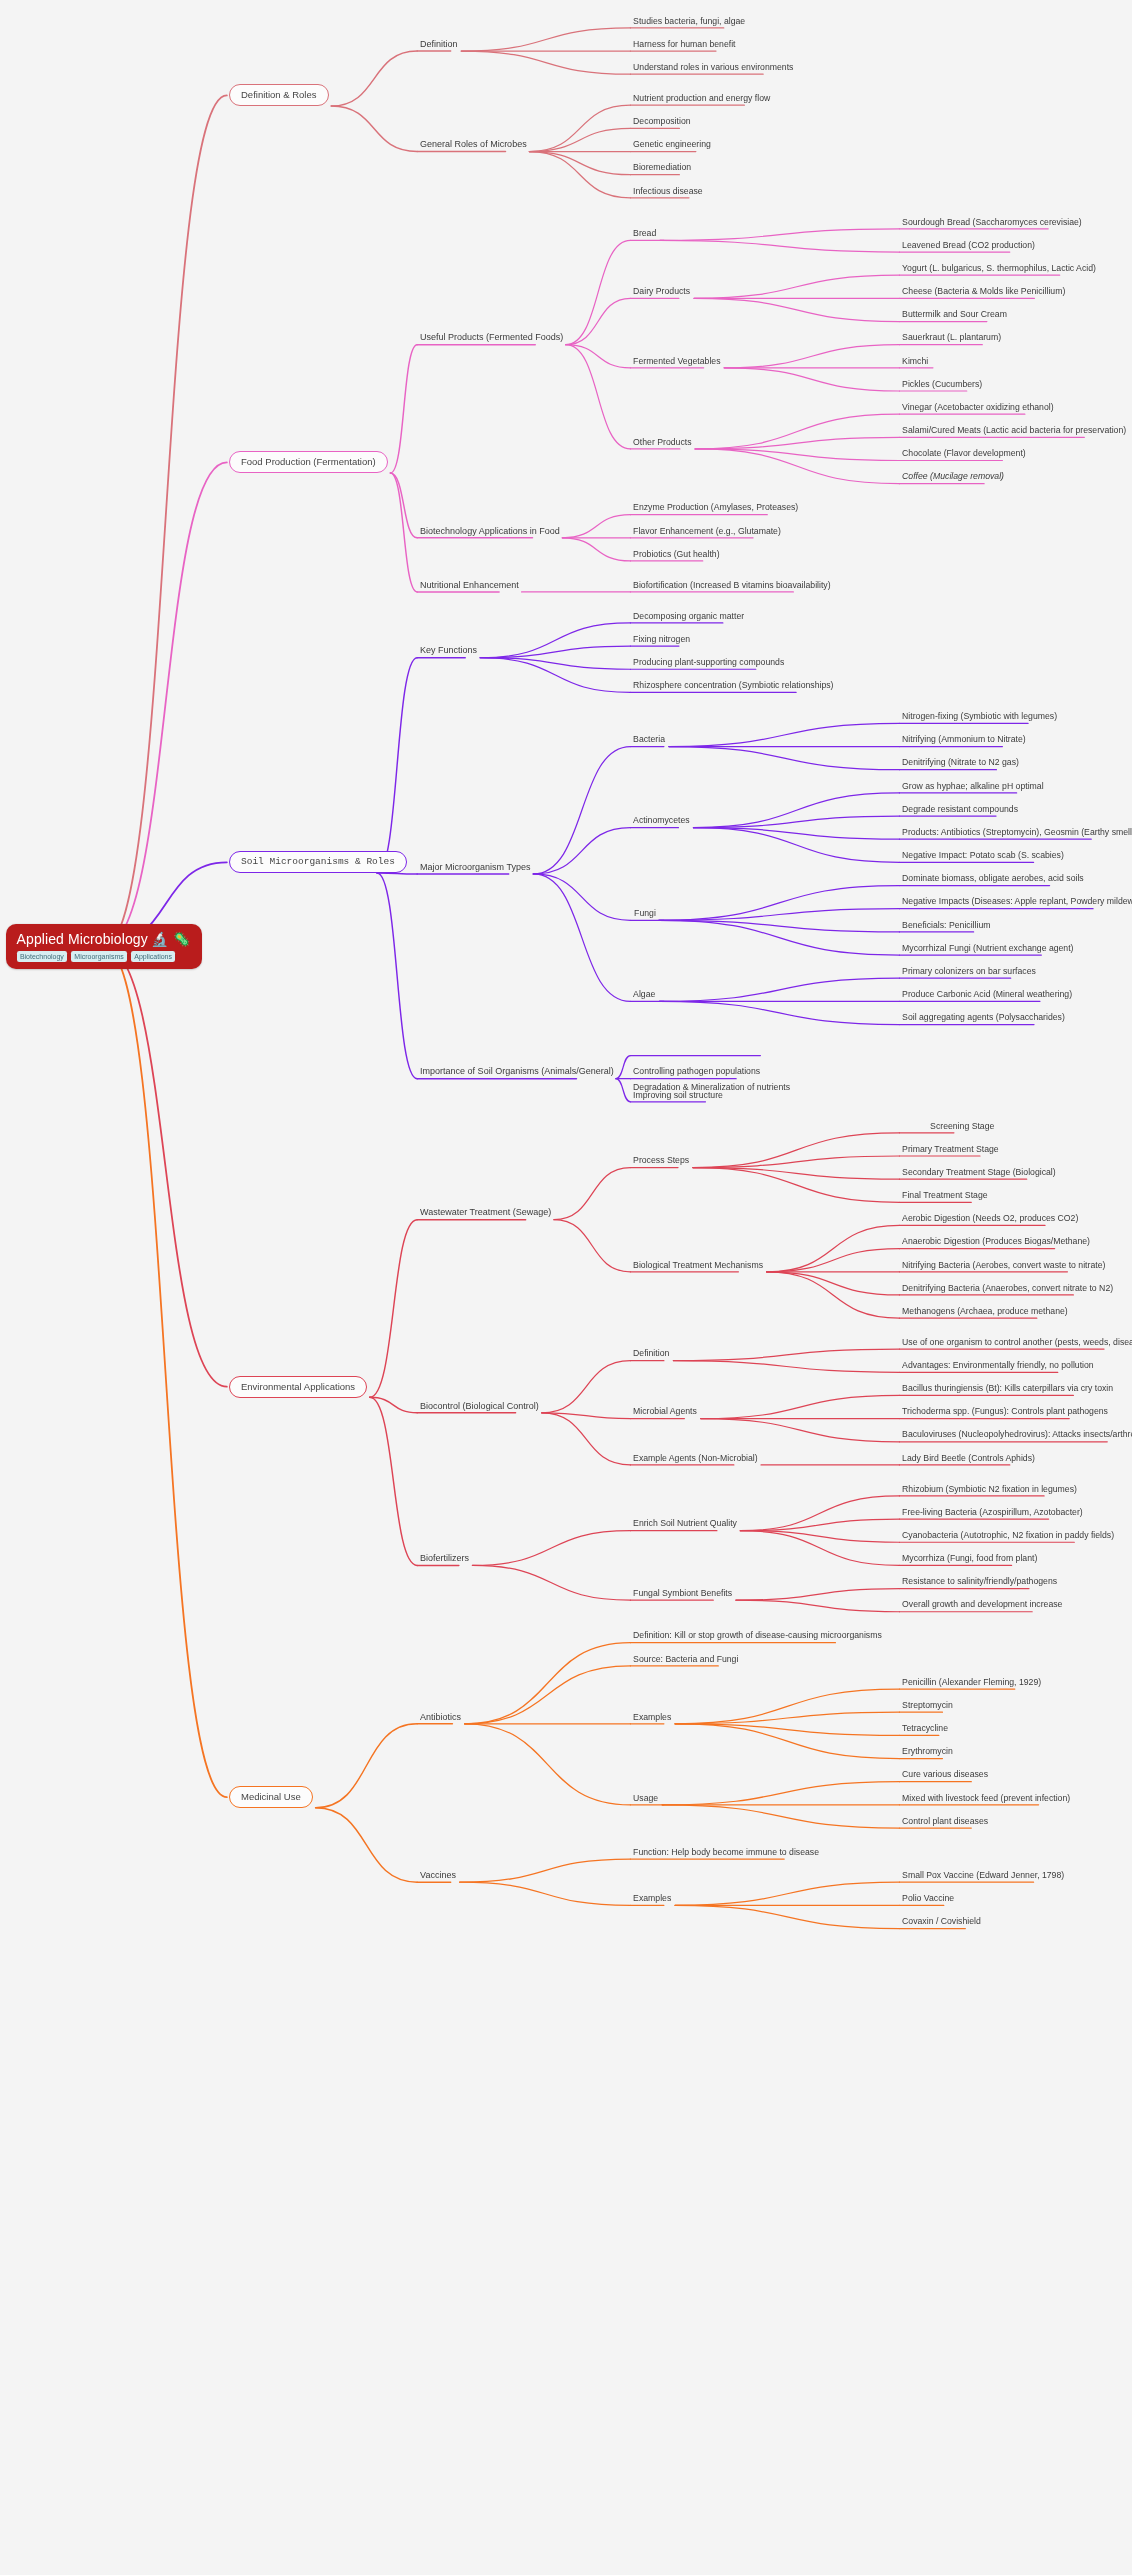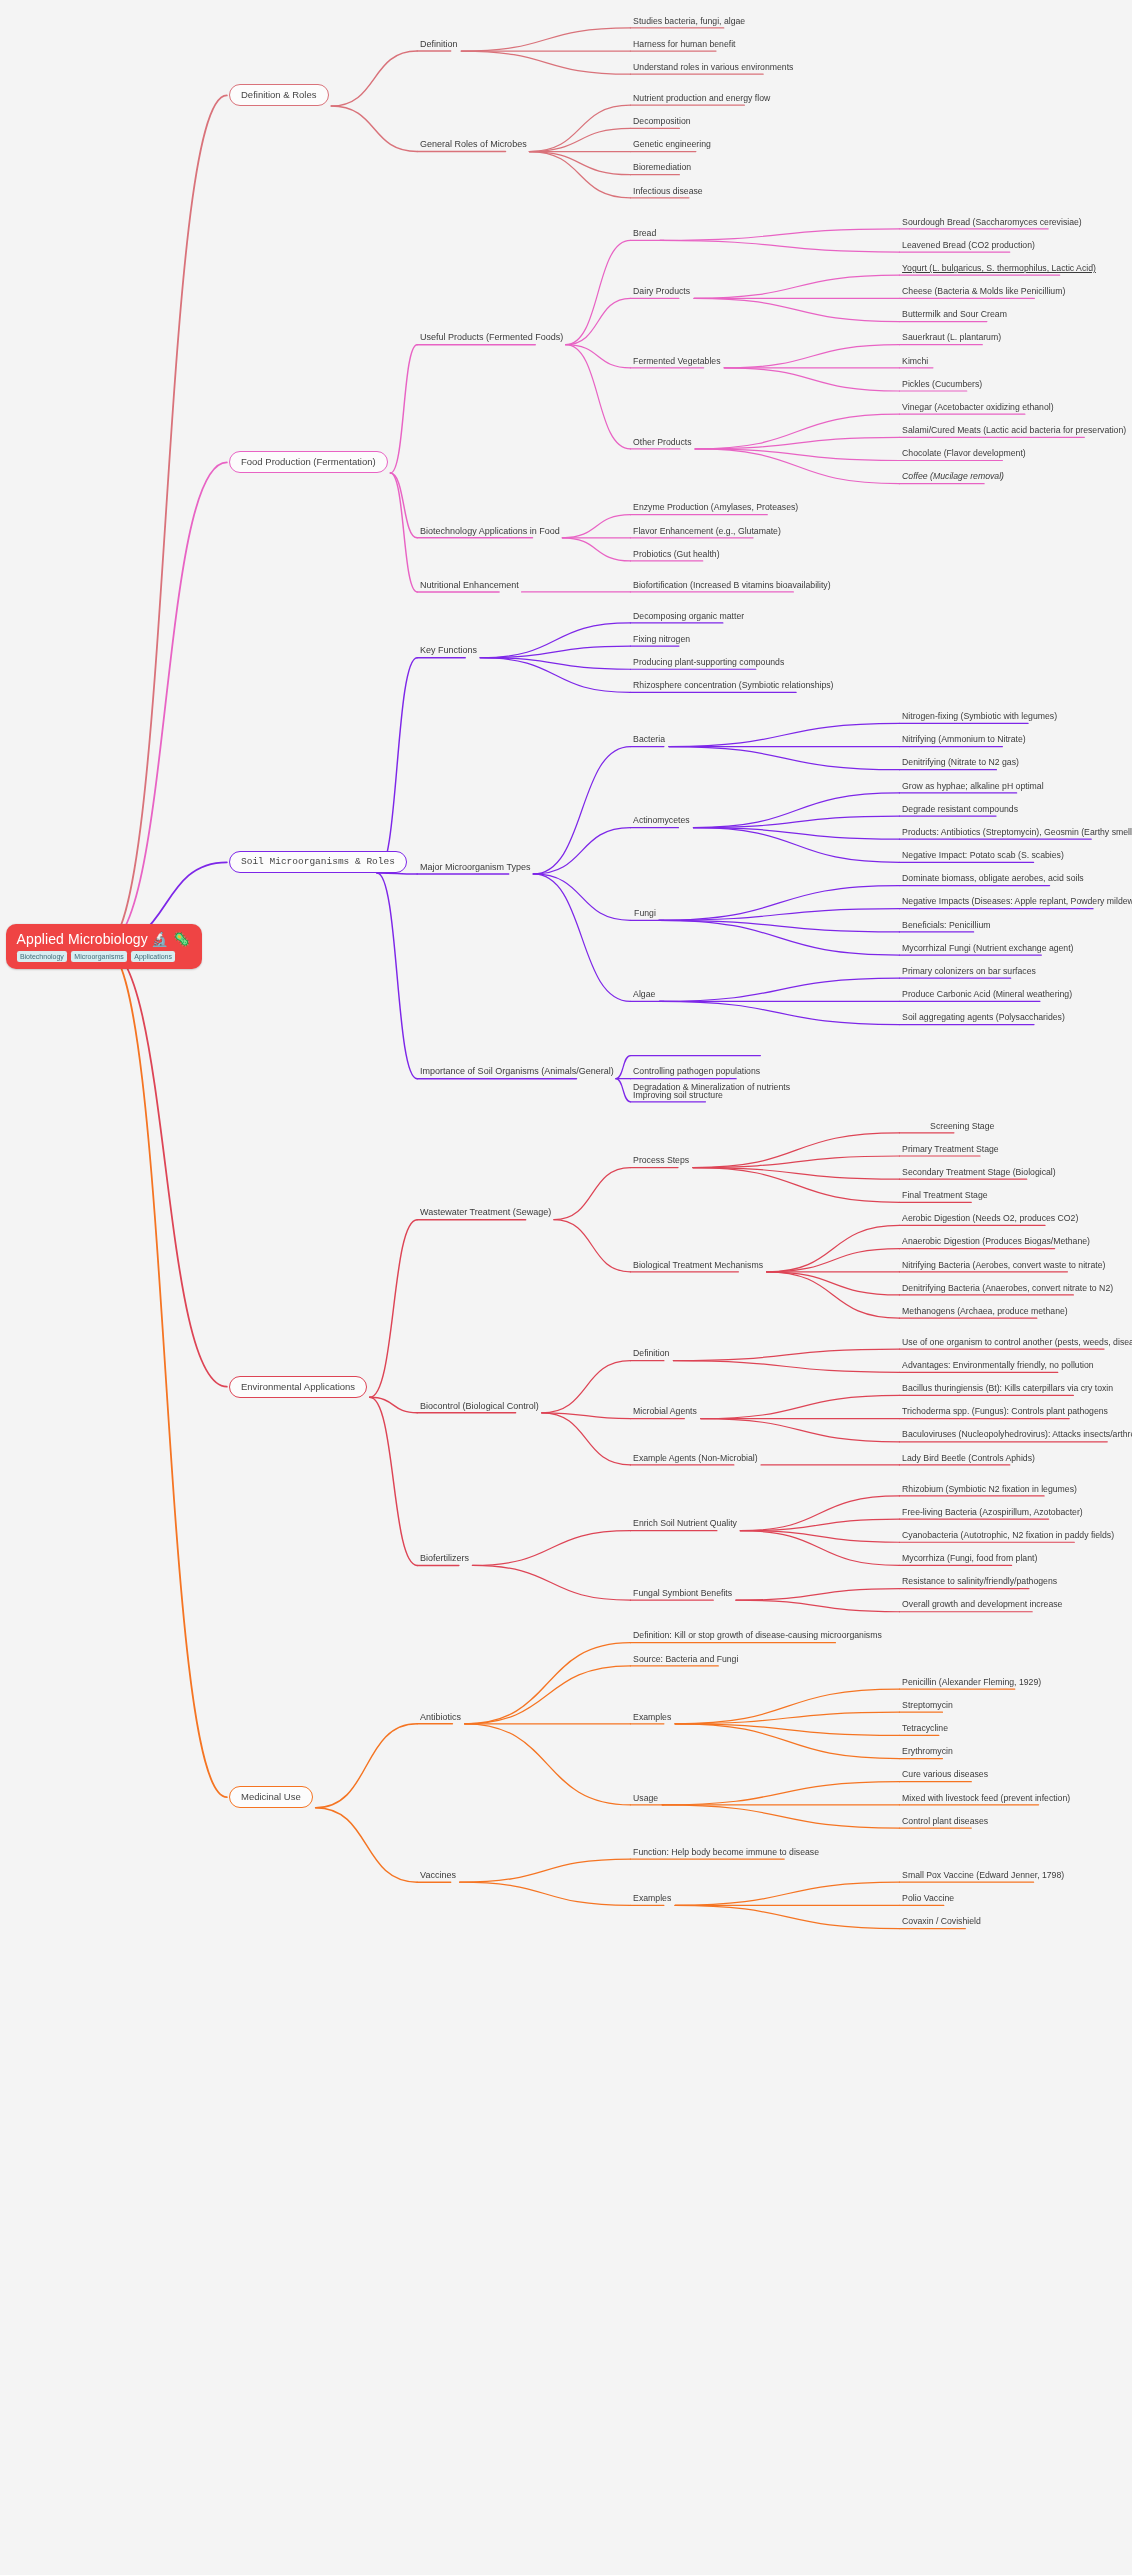--- a/index.html
+++ b/index.html
@@ -256,21 +256,21 @@
       <path d="M 823 3372 C 991.3 3372, 960.7 3413.5, 1129 3413.5" fill="none" stroke="#f57422" stroke-width="2.2" stroke-linecap="round" stroke-linejoin="round"></path>
       <path d="M 1129 3413.5 L 1189 3413.5" fill="none" stroke="#f57422" stroke-width="2.2" stroke-linecap="round" stroke-linejoin="round"></path>
       <path d="M 1209 3413.5 C 1430.1 3413.5, 1389.9 3372, 1611 3372" fill="none" stroke="#f57422" stroke-width="2.2" stroke-linecap="round" stroke-linejoin="round"></path>
       <path d="M 1611 3372 L 1851.26 3372" fill="none" stroke="#f57422" stroke-width="2.2" stroke-linecap="round" stroke-linejoin="round"></path>
       <path d="M 1209 3413.5 C 1430.1 3413.5, 1389.9 3413.5, 1611 3413.5" fill="none" stroke="#f57422" stroke-width="2.2" stroke-linecap="round" stroke-linejoin="round"></path>
       <path d="M 1611 3413.5 L 1690.54 3413.5" fill="none" stroke="#f57422" stroke-width="2.2" stroke-linecap="round" stroke-linejoin="round"></path>
       <path d="M 1209 3413.5 C 1430.1 3413.5, 1389.9 3455, 1611 3455" fill="none" stroke="#f57422" stroke-width="2.2" stroke-linecap="round" stroke-linejoin="round"></path>
       <path d="M 1611 3455 L 1729.08 3455" fill="none" stroke="#f57422" stroke-width="2.2" stroke-linecap="round" stroke-linejoin="round"></path>
     </svg>
   <div id="nodes-layer">
-      <div class="node root-node" style="background: #ef4444; left: 5.6px; top: 924px; justify-content: flex-end;">
+      <div class="node root-node" style="background: #b91c1c; left: 5.6px; top: 924px; justify-content: flex-end;">
         <div class="root-title">Applied Microbiology 🔬 🦠</div>
         <div class="root-tags">
           <span class="root-tag">Biotechnology</span>
           <span class="root-tag">Microorganisms</span>
           <span class="root-tag">Applications</span>
         </div>
       </div>
       <div class="node branch-node" style="border-color: rgb(217, 114, 122); left: 229px; top: 84px;">Definition &amp; Roles</div>
       <div class="node leaf-node lvl2" style="left: 419px; top: 39px;">Definition</div>
       <div class="node leaf-node" style="left: 632px; top: 15.6px;">Studies bacteria, fungi, algae</div>
@@ -281,21 +281,21 @@
       <div class="node leaf-node" style="left: 632px; top: 116px;">Decomposition</div>
       <div class="node leaf-node" style="left: 632px; top: 139px;">Genetic engineering</div>
       <div class="node leaf-node" style="left: 632px; top: 162px;">Bioremediation</div>
       <div class="node leaf-node" style="left: 632px; top: 186px;">Infectious disease</div>
       <div class="node branch-node" style="border-color: rgb(232, 99, 196); left: 229px; top: 451px;">Food Production (Fermentation)</div>
       <div class="node leaf-node lvl2" style="left: 419px; top: 332px;">Useful Products (Fermented Foods)</div>
       <div class="node leaf-node" style="left: 632px; top: 228px;">Bread</div>
       <div class="node leaf-node" style="left: 901px; top: 217px;">Sourdough Bread (Saccharomyces cerevisiae)</div>
       <div class="node leaf-node" style="left: 901px; top: 240px;">Leavened Bread (CO2 production)</div>
       <div class="node leaf-node" style="left: 632px; top: 286px;">Dairy Products</div>
-      <div class="node leaf-node" style="left: 901px; top: 263px; text-decoration: underline;">Yogurt (L. bulgaricus, S. thermophilus, Lactic Acid)</div>
+      <div class="node leaf-node" style="left: 901px; top: 263px;">Yogurt (L. bulgaricus, S. thermophilus, Lactic Acid)</div>
       <div class="node leaf-node" style="left: 901px; top: 286px;">Cheese (Bacteria &amp; Molds like Penicillium)</div>
       <div class="node leaf-node" style="left: 901px; top: 309px;">Buttermilk and Sour Cream</div>
       <div class="node leaf-node" style="left: 632px; top: 356px;">Fermented Vegetables</div>
       <div class="node leaf-node" style="left: 901px; top: 332px;">Sauerkraut (L. plantarum)</div>
       <div class="node leaf-node" style="left: 901px; top: 356px;">Kimchi</div>
       <div class="node leaf-node" style="left: 901px; top: 379px; text-align: center;">Pickles (Cucumbers)</div>
       <div class="node leaf-node" style="left: 632px; top: 437px;">Other Products</div>
       <div class="node leaf-node" style="left: 901px; top: 402px;">Vinegar (Acetobacter oxidizing ethanol)</div>
       <div class="node leaf-node" style="left: 901px; top: 425px;">Salami/Cured Meats (Lactic acid bacteria for preservation)</div>
       <div class="node leaf-node" style="left: 901px; top: 448px;">Chocolate (Flavor development)</div>

